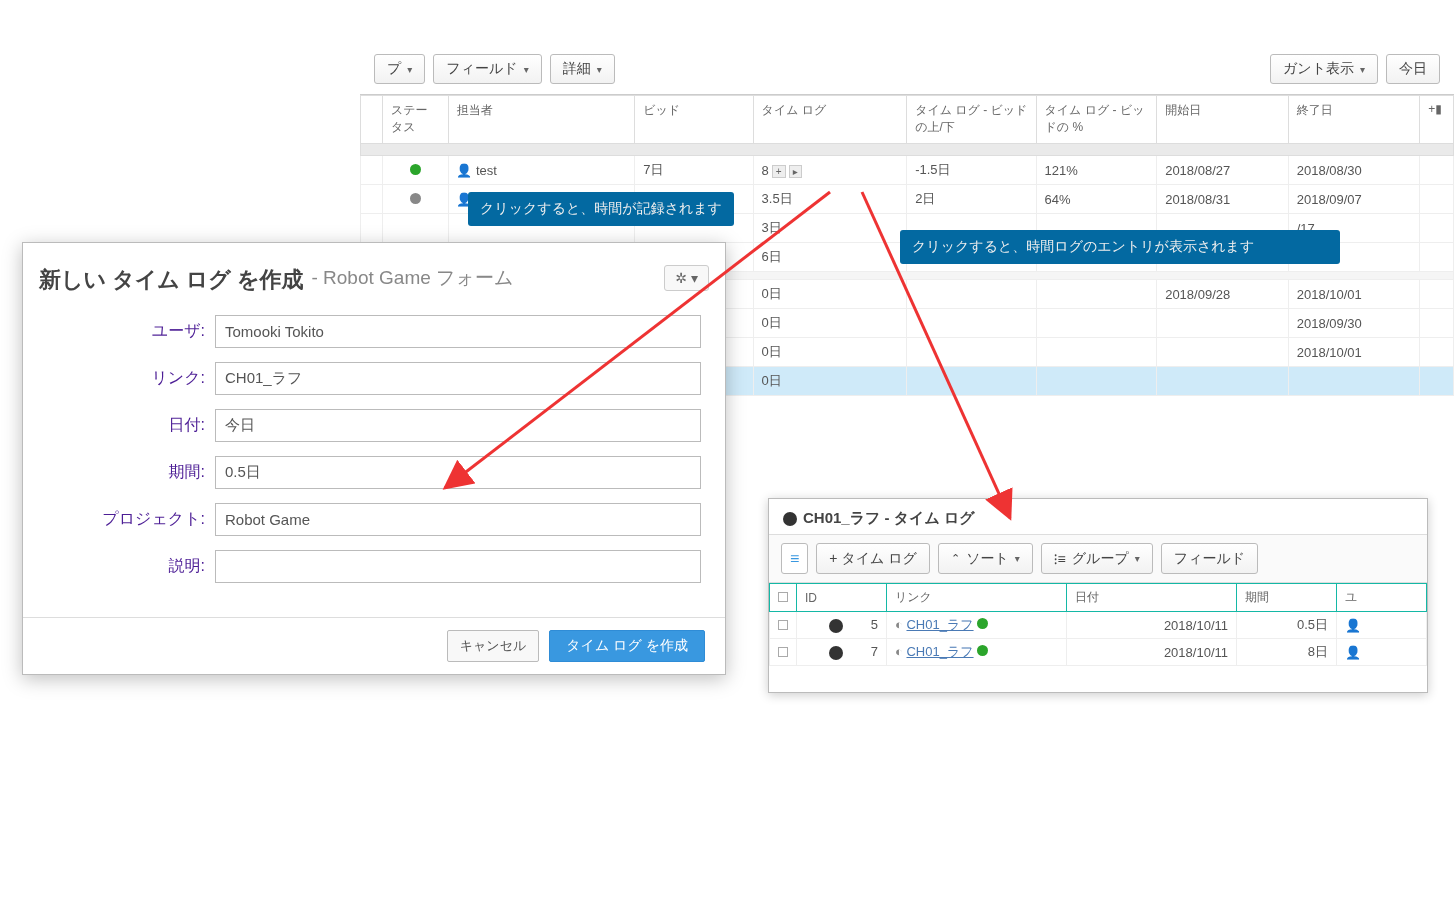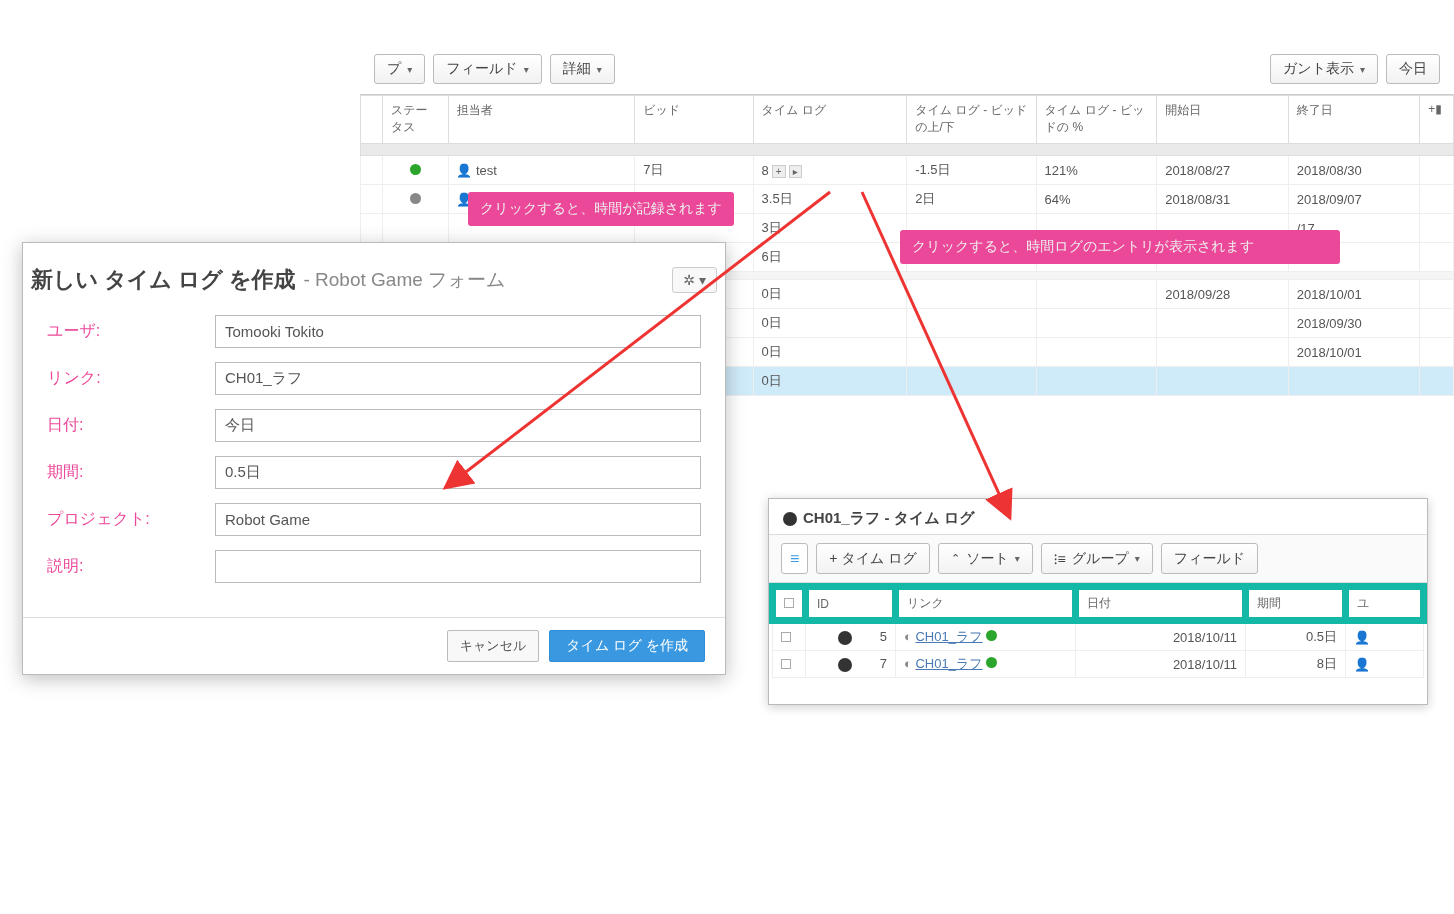--- a/index.html
+++ b/index.html
@@ -22,45 +22,45 @@
 .main-table .hl td { background: #cfeaf9; }
 .status-dot { display: inline-block; width: 11px; height: 11px; border-radius: 50%; }
 .green { background: #2ba52b; }
 .grey { background: #888; }
 .person-icon { color: #aaa; margin-right: 3px; }
 .plus-badge { display: inline-block; background: #eee; border: 1px solid #ccc; padding: 0 3px; font-size: 10px; color: #666; margin-left: 3px; }
 .neg { color: #d33; }
 .pos { color: #2a8a2a; }
 
 
-.tooltip { position: absolute; background: #ec4899; color: #eee; padding: 8px 12px; border-radius: 3px; font-size: 14px; z-index: 50; }
+.tooltip { position: absolute; background: #0369a1; color: #eee; padding: 8px 12px; border-radius: 3px; font-size: 14px; z-index: 50; }
 
 
 .modal { position: absolute; left: 22px; top: 242px; width: 704px; background: #fff; border: 1px solid #bbb; box-shadow: 0 4px 18px rgba(0,0,0,0.25); z-index: 40; }
-.modal-header { display: flex; align-items: center; padding: 22px 8px 10px; }
+.modal-header { display: flex; align-items: flex-start; padding: 22px 16px 10px; }
 .modal-title { font-size: 22px; font-weight: 600; color: #444; margin-right: 8px; }
 .modal-sub { font-size: 19px; color: #888; }
 .gear-btn { margin-left: auto; border: 1px solid #ccc; background: #f8f8f8; border-radius: 3px; padding: 4px 10px; font-size: 14px; color: #666; cursor: pointer; }
 .form { padding: 10px 24px 20px; }
 .form-row { display: flex; align-items: center; margin-bottom: 14px; }
-.form-row label { width: 168px; padding-right: 10px; font-size: 16px; color: #ec4899; }
+.form-row label { width: 168px; text-align: right; padding-right: 10px; font-size: 16px; color: #4c1d95; }
 .form-row .input { flex: 1; border: 1px solid #bbb; padding: 7px 9px; font-size: 15px; color: #555; background: #fff; }
 .more-fields { margin-left: 178px; font-size: 15px; color: #666; }
 .modal-footer { border-top: 1px solid #ddd; padding: 12px 20px; display: flex; justify-content: flex-end; gap: 10px; }
 .btn-cancel { border: 1px solid #bbb; background: #f8f8f8; padding: 6px 12px; font-size: 13px; color: #555; border-radius: 2px; cursor: pointer; }
 .btn-primary { border: 1px solid #2f8cd6; background: #3998e0; color: #fff; padding: 6px 16px; font-size: 14px; border-radius: 2px; cursor: pointer; }
 
 
 .subpanel { position: absolute; left: 768px; top: 498px; width: 660px; background: #fff; border: 1px solid #bbb; box-shadow: 0 2px 10px rgba(0,0,0,0.2); }
 .sub-header { padding: 10px 14px 6px; font-size: 15px; font-weight: 600; color: #444; display: flex; align-items: center; gap: 6px; }
 .clock-icon { display: inline-block; width: 14px; height: 14px; border-radius: 50%; background: #333; position: relative; }
 .sub-toolbar { display: flex; gap: 8px; padding: 8px 12px; border-top: 1px solid #ddd; border-bottom: 1px solid #ddd; background: #fafafa; }
 .hamb { border: 1px solid #bbb; background: #fff; padding: 4px 8px; color: #3998e0; font-size: 16px; border-radius: 3px; cursor: pointer; }
 .sub-table { width: 100%; border-collapse: collapse; }
-.sub-table th { background: #fff; border: 7px solid #14b8a6; padding: 5px 8px; font-weight: normal; color: #666; text-align: left; font-size: 12px; }
+.sub-table th { background: #fff; border: 1px solid #14b8a6; padding: 5px 8px; font-weight: normal; color: #666; text-align: left; font-size: 12px; }
 .sub-table td { border: 1px solid #eee; padding: 4px 8px; font-size: 13px; color: #555; }
 .sub-table td.r { text-align: right; }
 .chk { border: 1px solid #aaa; width: 10px; height: 10px; display: inline-block; }
 .link-cell { color: #4a7ab5; text-decoration: underline; }
 .sort-icon { font-size: 11px; }
 
 
 .arrow-svg { position: absolute; top: 0; left: 0; pointer-events: none; z-index: 60; }
 </style>
 </head>

